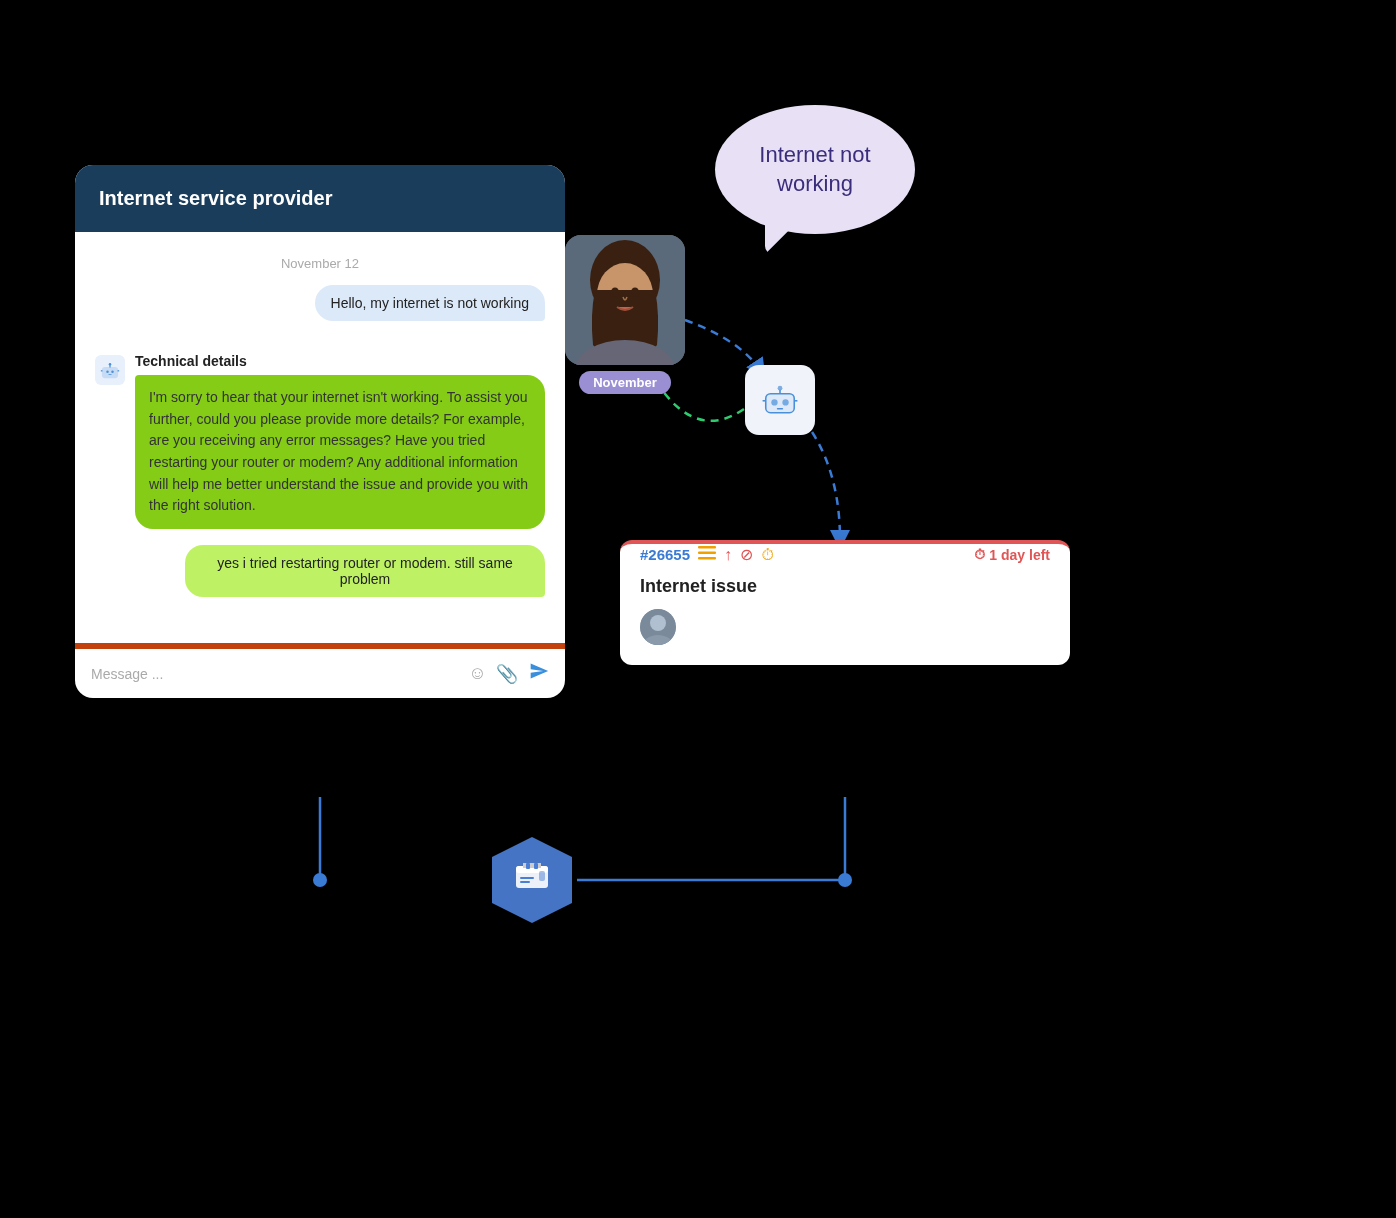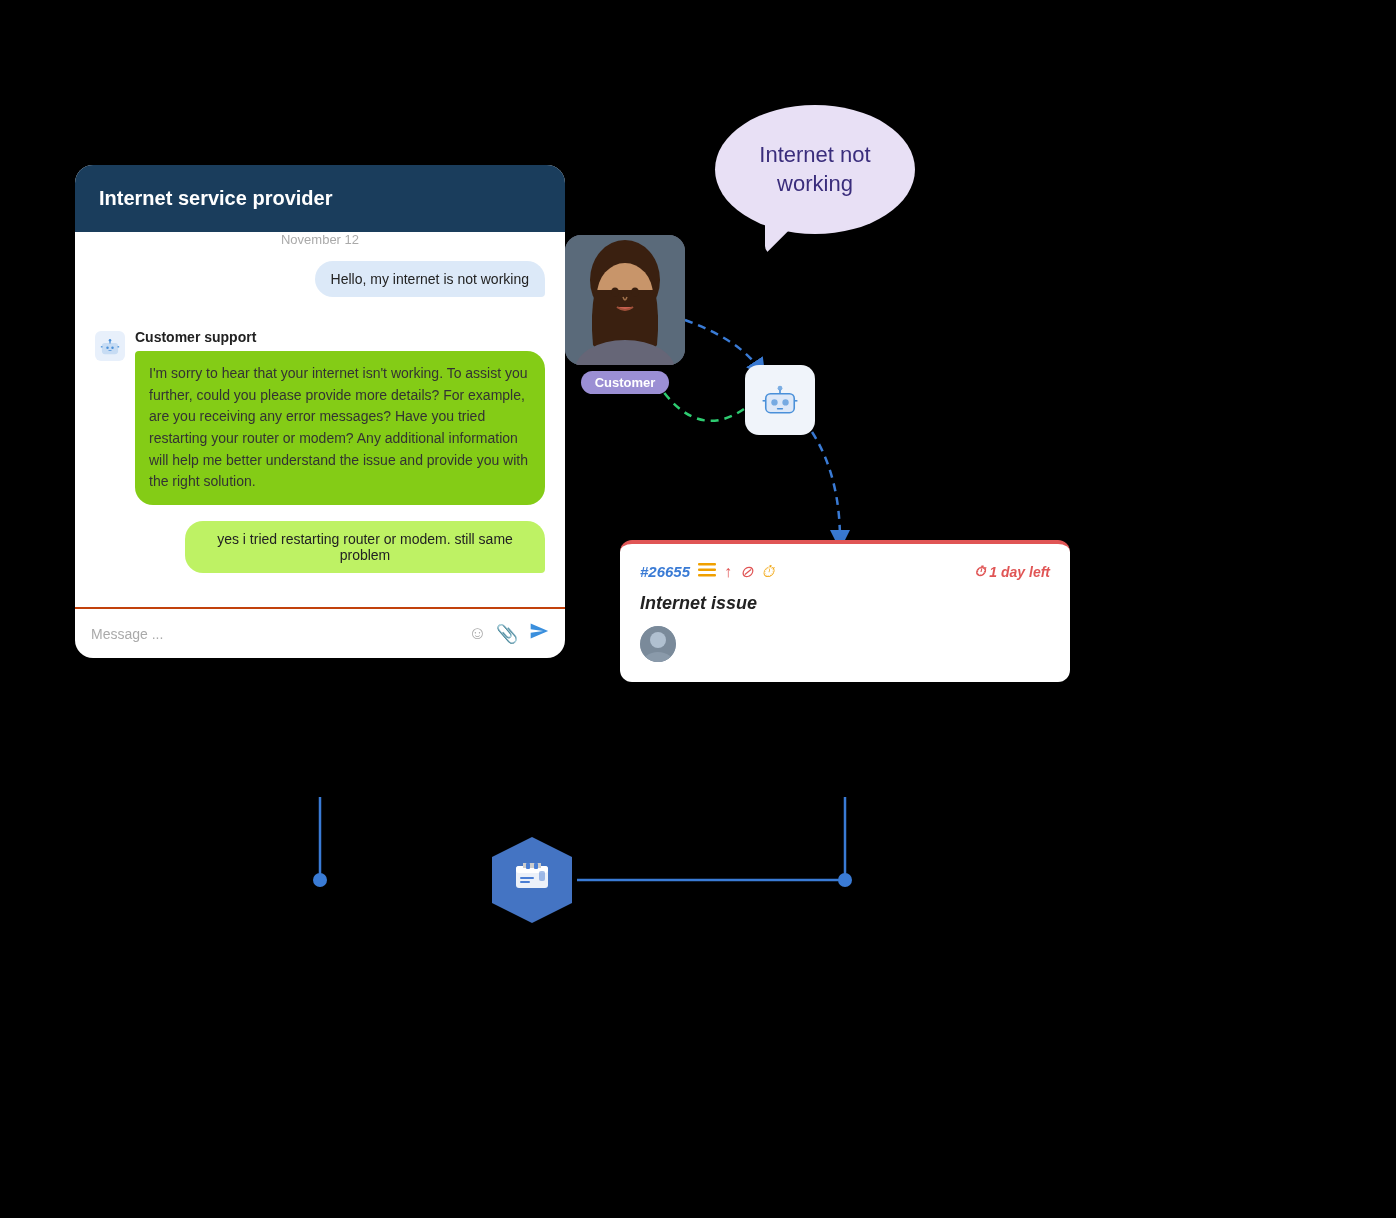--- a/index.html
+++ b/index.html
@@ -38,21 +38,21 @@
       padding: 22px 24px;
     }
 
     .chat-header-title {
       color: #fff;
       font-size: 20px;
       font-weight: 700;
     }
 
     .chat-body {
-      padding: 0 20px;
+      padding: 24px 20px;
       flex: 1;
       background: #fff;
     }
 
     .chat-date {
       text-align: center;
       color: #aaa;
       font-size: 13px;
       margin-bottom: 14px;
     }
@@ -119,24 +119,23 @@
       margin-left: auto;
       max-width: 80%;
       margin-bottom: 14px;
       display: block;
       text-align: center;
     }
 
     .chat-input-row {
       display: flex;
       align-items: center;
-      border-top: 2px solid #c2410c;
+      border-top: 6px solid #c2410c;
       padding: 12px 16px;
       gap: 10px;
-      margin-top: 12px;
     }
 
     .chat-input-placeholder {
       flex: 1;
       font-size: 14px;
       color: #aaa;
     }
 
     .chat-icon {
       font-size: 18px;
@@ -249,22 +248,21 @@
       left: 620px;
       width: 450px;
       background: #fff;
       border-radius: 12px;
       box-shadow: 0 4px 24px rgba(0,0,0,0.13);
       overflow: hidden;
       border-top: 4px solid #e05555;
     }
 
     .ticket-card-body {
-      padding: 18px 20px 20px;
-      font-style: italic;
+      padding: 1px 20px 20px;
     }
 
     .ticket-top-row {
       display: flex;
       align-items: center;
       gap: 8px;
       margin-bottom: 12px;
     }
 
     .ticket-id {
@@ -418,21 +416,21 @@
             <circle cx="9" cy="14" r="1.5" fill="#4a90d9"></circle>
             <circle cx="15" cy="14" r="1.5" fill="#4a90d9"></circle>
             <rect x="10" y="17" width="4" height="1" rx="0.5" fill="#4a90d9"></rect>
             <line x1="12" y1="9" x2="12" y2="6" stroke="#4a90d9" stroke-width="1.5"></line>
             <circle cx="12" cy="5" r="1.5" fill="#4a90d9"></circle>
             <line x1="3" y1="13" x2="1" y2="13" stroke="#4a90d9" stroke-width="1.5"></line>
             <line x1="21" y1="13" x2="23" y2="13" stroke="#4a90d9" stroke-width="1.5"></line>
           </svg>
         </div>
         <div class="agent-bubble">
-          <div class="agent-name">Customer  support</div>
+          <div class="agent-name">Technical  details</div>
           <div class="agent-text">I'm sorry to hear that your internet isn't working. To assist you further, could you please provide more details?  For example, are you receiving any error messages? Have you tried restarting your router or modem? Any additional information will help me better understand the issue and provide you with the right solution.</div>
         </div>
       </div>
       <div style="display:flex; justify-content:flex-end; margin-bottom:8px;">
         <div class="chat-bubble-user2">yes i tried restarting router or modem. still same problem</div>
       </div>
     </div>
     <div class="chat-input-row">
       <span class="chat-input-placeholder">Message ...</span>
       <span class="chat-icon">☺</span>
@@ -464,21 +462,21 @@
         <ellipse cx="60" cy="135" rx="50" ry="30" fill="#667"></ellipse>
 
         <ellipse cx="50" cy="57" rx="4" ry="4.5" fill="#3a2010"></ellipse>
         <ellipse cx="70" cy="57" rx="4" ry="4.5" fill="#3a2010"></ellipse>
 
         <path d="M58 62 Q60 68 62 62" stroke="#a0704a" stroke-width="1.5" fill="none"></path>
 
         <path d="M52 72 Q60 78 68 72" stroke="#a0503a" stroke-width="2" fill="#c86050"></path>
       </svg>
     </div>
-    <div class="customer-label">Customer</div>
+    <div class="customer-label">November</div>
   </div>
 
   <div class="bot-wrapper">
     <svg width="38" height="38" viewBox="0 0 48 48" fill="none" xmlns="http://www.w3.org/2000/svg">
       <rect x="6" y="16" width="36" height="24" rx="6" fill="#dde8f8" stroke="#4a90d9" stroke-width="2"></rect>
       <circle cx="17" cy="27" r="4" fill="#4a90d9" opacity="0.7"></circle>
       <circle cx="31" cy="27" r="4" fill="#4a90d9" opacity="0.7"></circle>
       <rect x="20" y="34" width="8" height="2" rx="1" fill="#4a90d9"></rect>
       <line x1="24" y1="16" x2="24" y2="11" stroke="#4a90d9" stroke-width="2"></line>
       <circle cx="24" cy="9" r="3" fill="#4a90d9" opacity="0.7"></circle>

